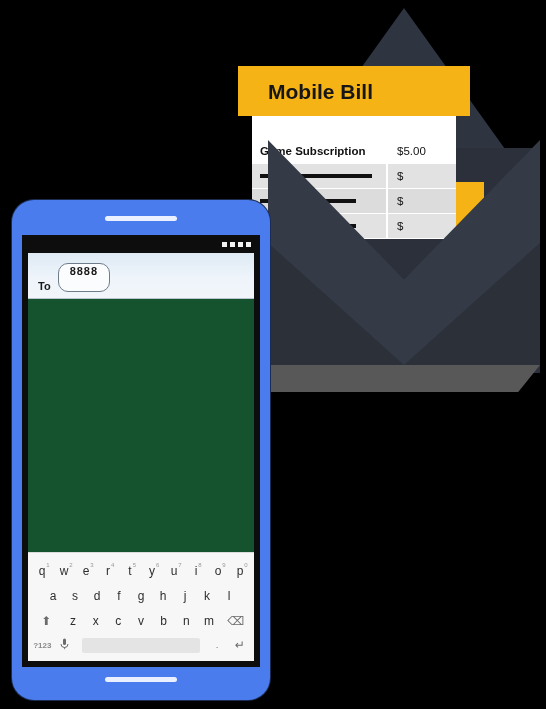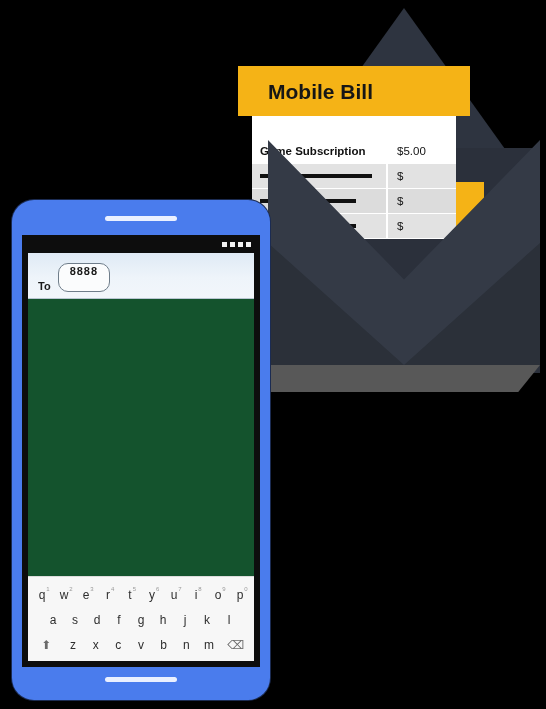--- a/index.html
+++ b/index.html
@@ -446,19 +446,32 @@
             <div class="key">z</div>
             <div class="key">x</div>
             <div class="key">c</div>
             <div class="key">v</div>
             <div class="key">b</div>
             <div class="key">n</div>
             <div class="key">m</div>
             <div class="key key-wide icon-key">⌫</div>
           </div>
 
+          <div class="krow row4">
+            <div class="sym-key">?123</div>
+            <div class="key icon-key">
+              <svg width="9" height="12" viewBox="0 0 9 12" aria-hidden="true">
+                <rect x="3" y="0.5" width="3" height="6.5" rx="1.5" fill="#6b6b6b"></rect>
+                <path d="M1 6 a3.5 3.5 0 0 0 7 0" fill="none" stroke="#6b6b6b" stroke-width="1"></path>
+                <rect x="4.2" y="9" width="0.9" height="2.2" fill="#6b6b6b"></rect>
+              </svg>
+            </div>
+            <div class="spacebar"></div>
+            <div class="sym-key">.</div>
+            <div class="key icon-key">↵</div>
+          </div>
 
         </div>
       </div>
     </div>
   </div>
 
 </div>
 
 </body></html>

